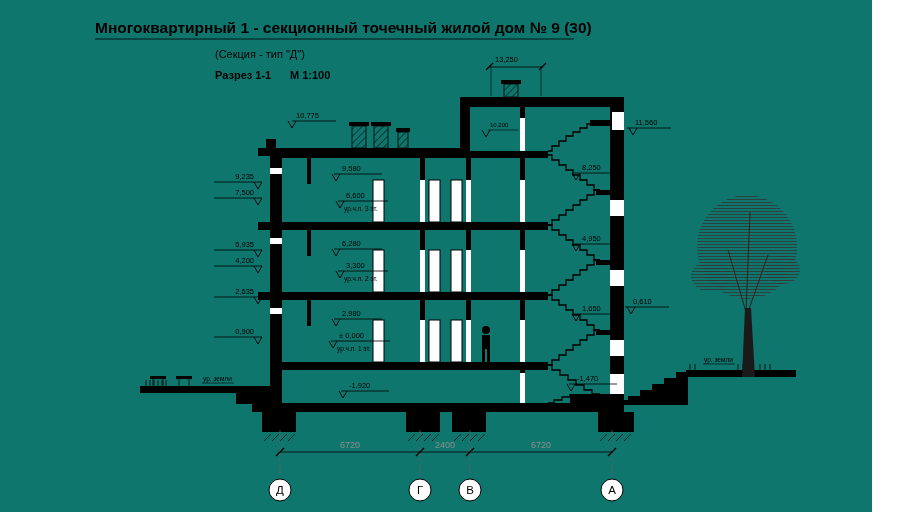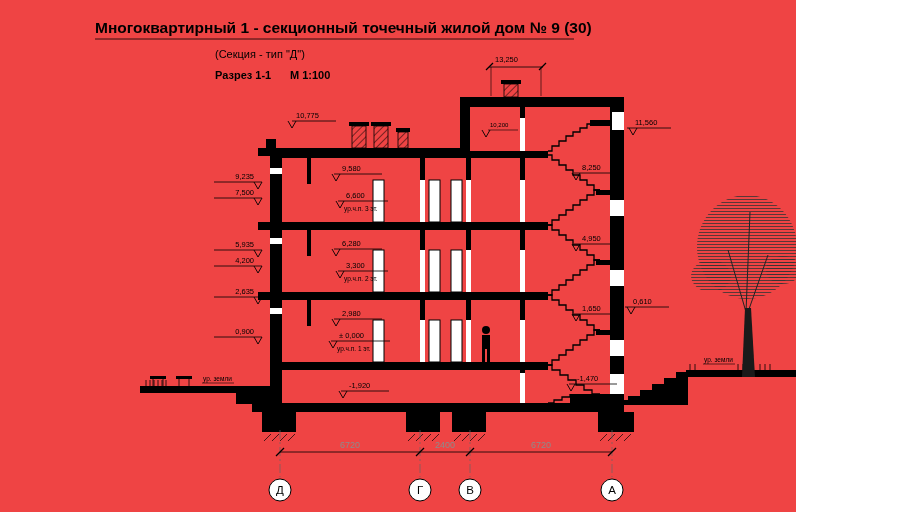--- a/index.html
+++ b/index.html
@@ -1,16 +1,16 @@
 <!DOCTYPE html>
 <html><head>
 <meta charset="utf-8">
 <style>
   html,body{margin:0;padding:0;background:#fff;}
-  .page{width:796px;height:512px;background:#ef4444;position:relative;overflow:hidden;}
+  .page{width:872px;height:512px;background:#0f766e;position:relative;overflow:hidden;}
   svg{display:block;}
   text{font-family:"Liberation Sans",sans-serif;fill:#000;}
   .tt{font-weight:bold;font-size:15.5px;}
   .ts{font-size:11px;}
   .tb{font-weight:bold;font-size:11px;}
   .ev{font-size:7.5px;}
   .ev6{font-size:6px;}
   .nt{font-size:6.5px;}
   .dm{font-size:9px;fill:#8c8c8c;}
   .ax{font-size:11.5px;text-anchor:middle;}

